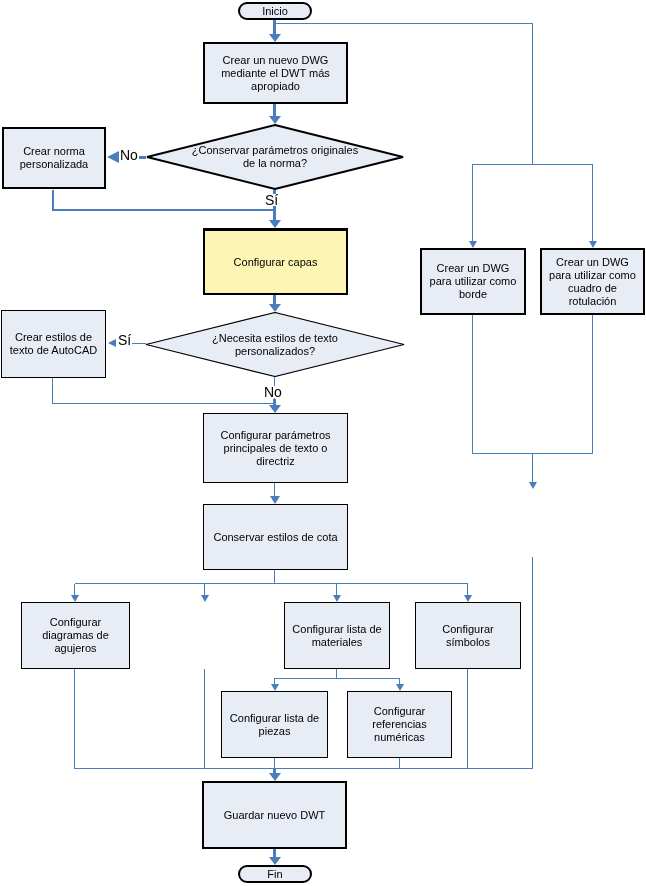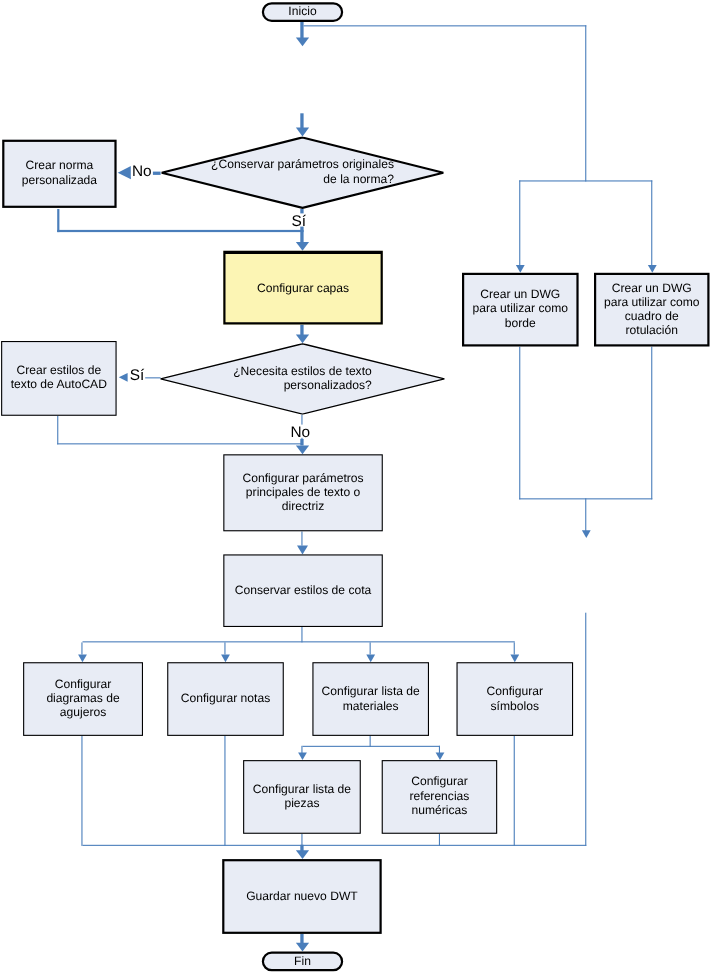--- a/index.html
+++ b/index.html
@@ -7,21 +7,21 @@
           font-family:"Liberation Sans",sans-serif;}
   .node{position:absolute;box-sizing:border-box;background:#e8ecf5;border:1px solid #000;
         display:flex;align-items:center;justify-content:center;text-align:center;
         white-space:pre-line;font-size:11px;line-height:13px;color:#000;z-index:3;}
   .b2{border-width:2px;}
   .yellow{background:#fcf5b4;border-width:2px;border-top-width:3px;}
   .oval{border-radius:10px;}
   .diamond{position:absolute;z-index:3;}
   .diamond svg{position:absolute;left:0;top:0;display:block;}
   .dtext{position:absolute;left:0;top:0;right:0;bottom:0;display:flex;align-items:center;
-         justify-content:center;text-align:right;white-space:pre-line;
+         justify-content:center;text-align:center;white-space:pre-line;
          font-size:11px;line-height:13px;color:#000;}
   .ln{position:absolute;background:#4a7ebb;z-index:1;}
   .ah{position:absolute;width:0;height:0;z-index:2;}
   .ah-dn-lg{border-left:6px solid transparent;border-right:6px solid transparent;border-top:8px solid #4a7ebb;}
   .ah-dn-md{border-left:5px solid transparent;border-right:5px solid transparent;border-top:8px solid #4a7ebb;}
   .ah-dn-sm{border-left:4px solid transparent;border-right:4px solid transparent;border-top:7px solid #4a7ebb;}
   .ah-lf-lg{border-top:6px solid transparent;border-bottom:6px solid transparent;border-right:12px solid #4a7ebb;}
   .ah-lf-sm{border-top:4px solid transparent;border-bottom:4px solid transparent;border-right:8px solid #4a7ebb;}
   .elbl{position:absolute;background:#fff;font-size:14px;line-height:12px;color:#000;
         padding:0 1px;z-index:4;}
@@ -101,20 +101,23 @@
     <i class="ah ah-dn-sm" style="left:589px;top:241px"></i>
     <i class="ln" style="left:472px;top:315px;width:1px;height:139px"></i>
     <i class="ln" style="left:592px;top:315px;width:1px;height:139px"></i>
     <i class="ln" style="left:472px;top:453px;width:121px;height:1px"></i>
     <i class="ln" style="left:532px;top:453px;width:1px;height:30px"></i>
     <i class="ah ah-dn-sm" style="left:529px;top:482px"></i>
   </div>
 
   <div class="node oval b2" style="left:238px;top:2px;width:74px;height:18px">Inicio</div>
 
+  <div class="node b2" style="left:203px;top:42px;width:145px;height:62px">Crear un nuevo DWG
+mediante el DWT más
+apropiado</div>
 
   <div class="diamond" style="left:145px;top:124px;width:260px;height:66px">
     <svg width="260" height="66" viewBox="0 0 260 66">
       <polygon points="130,1 258,33 130,65 2,33" fill="#e8ecf5" stroke="#000" stroke-width="2"></polygon>
     </svg>
     <div class="dtext">¿Conservar parámetros originales
 de la norma?</div>
   </div>
 
   <div class="node b2" style="left:2px;top:127px;width:104px;height:62px">Crear norma
@@ -136,21 +139,20 @@
 
   <div class="node" style="left:1px;top:310px;width:105px;height:68px">Crear estilos de
 texto de AutoCAD</div>
 
   <div class="node" style="left:203px;top:504px;width:145px;height:66px">Conservar estilos de cota</div>
 
   <div class="node" style="left:21px;top:602px;width:109px;height:67px">Configurar
 diagramas de
 agujeros</div>
 
-  <div class="node" style="left:152px;top:602px;width:106px;height:67px">Configurar notas</div>
 
   <div class="node" style="left:284px;top:602px;width:106px;height:67px">Configurar lista de
 materiales</div>
 
   <div class="node" style="left:415px;top:602px;width:106px;height:67px">Configurar
 símbolos</div>
 
   <div class="node" style="left:221px;top:691px;width:107px;height:67px">Configurar lista de
 piezas</div>
 

